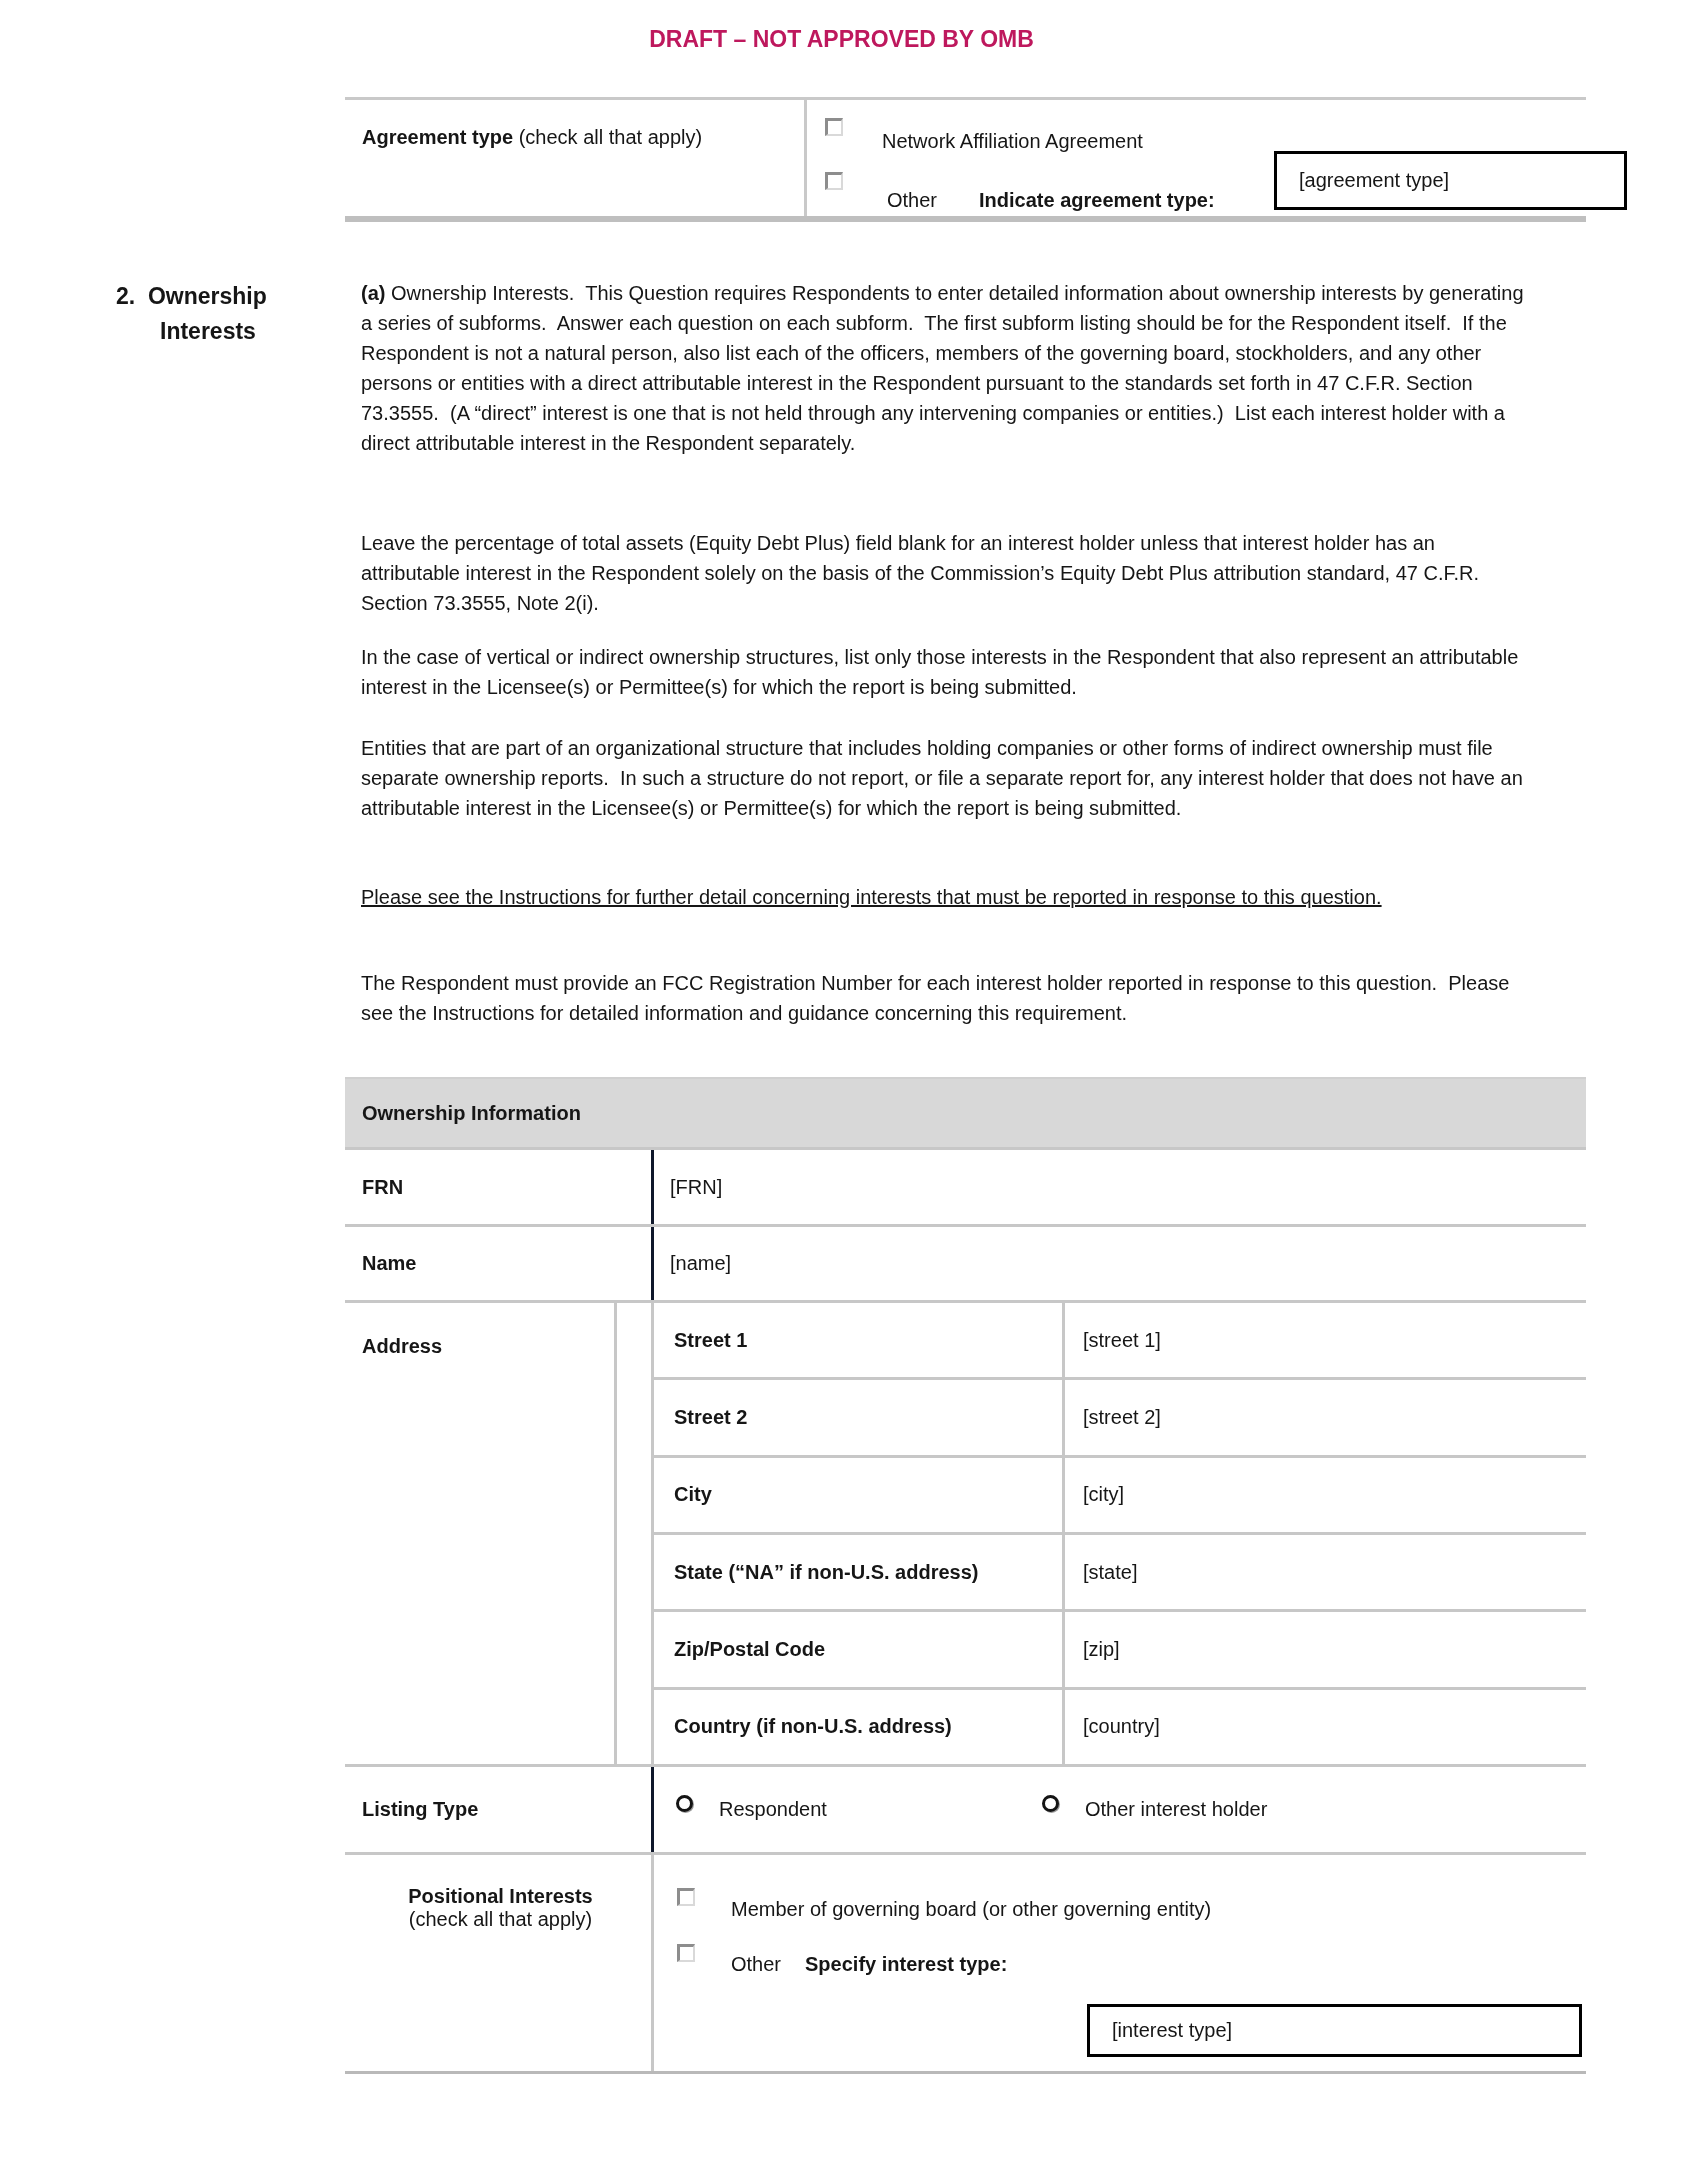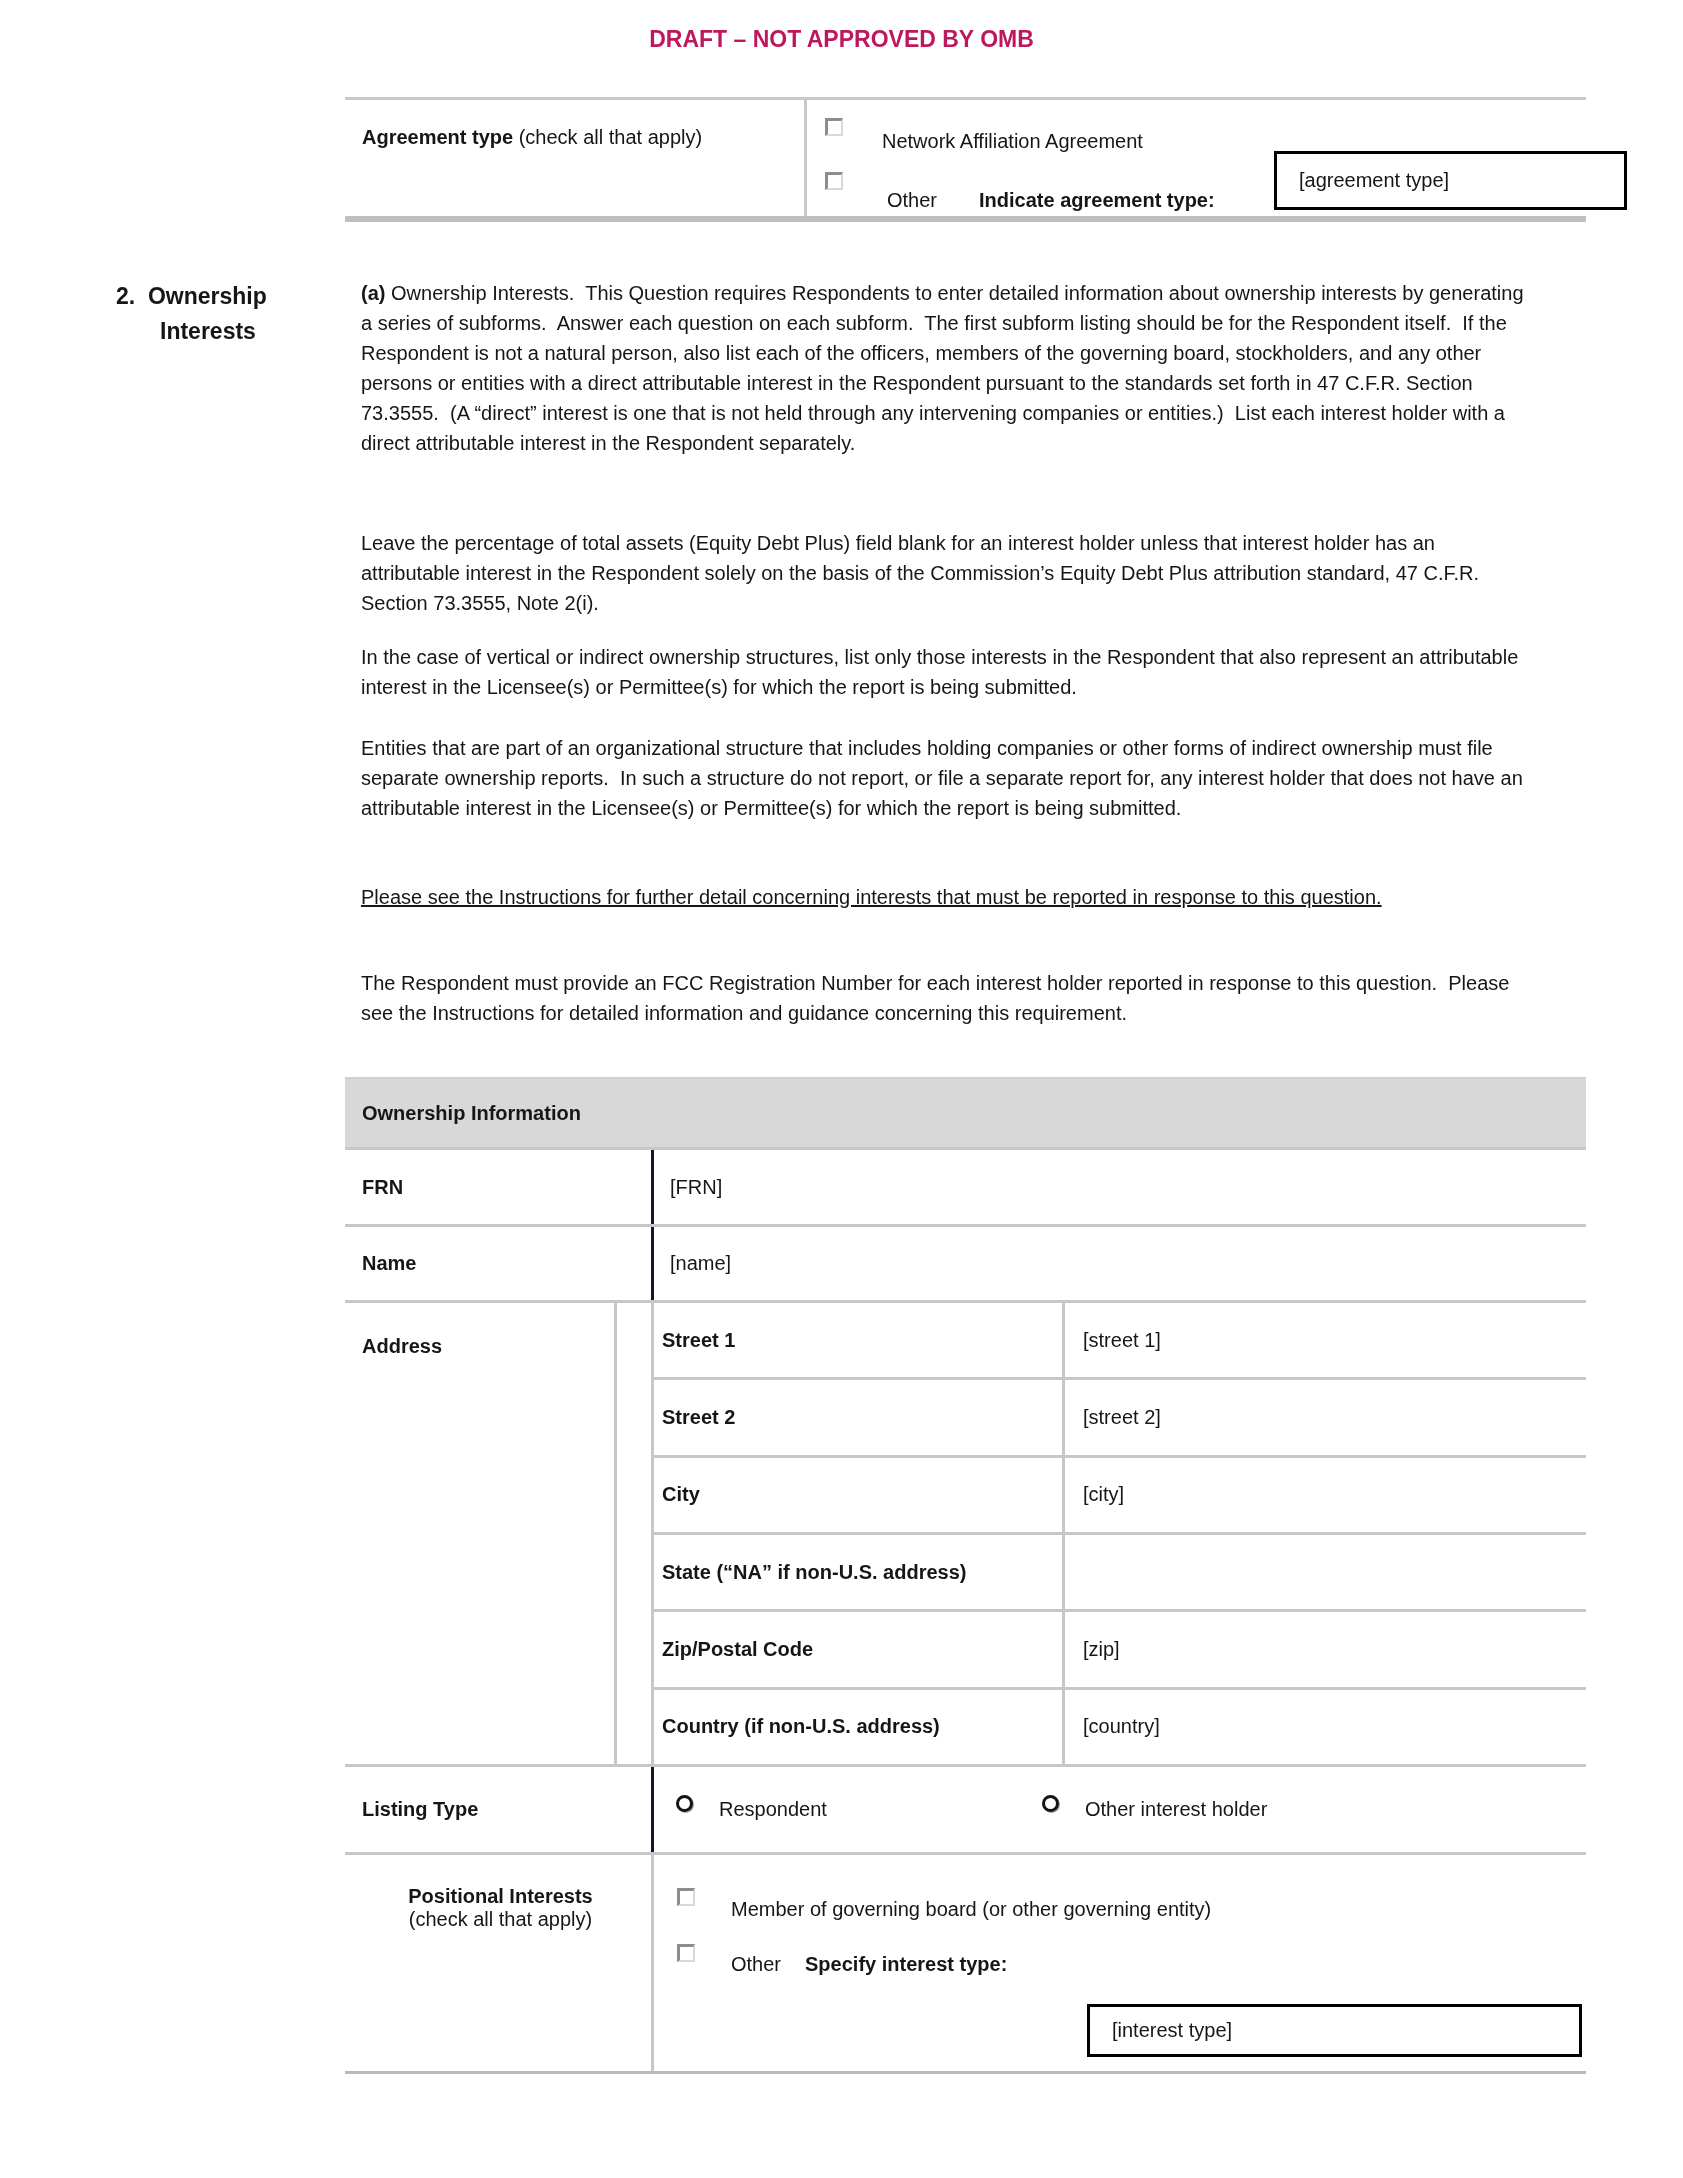--- a/index.html
+++ b/index.html
@@ -73,21 +73,21 @@
     width:309px; border-right:3px solid #0f172a;
     display:flex; align-items:center; padding-left:17px; font-weight:700;
   }
   .ot-value { flex:1; display:flex; align-items:center; padding-left:16px; }
 
   .addr-left { width:272px; border-right:3px solid #c7c7c7; padding:32px 0 0 17px; font-weight:700; }
   .addr-gap  { width:34px; }
   .addr-nested { flex:1; border-left:3px solid #c7c7c7; display:flex; flex-direction:column; }
   .addr-sub { flex:1; display:flex; }
   .addr-sub + .addr-sub { border-top:3px solid #c7c7c7; }
-  .sub-label { width:411px; border-right:3px solid #c7c7c7; display:flex; align-items:center; padding-left:8px; font-weight:700; }
+  .sub-label { width:411px; border-right:3px solid #c7c7c7; display:flex; align-items:center; padding-left:20px; font-weight:700; }
   .sub-value { flex:1; display:flex; align-items:center; padding-left:18px; }
 
   .list-cell { flex:1; display:flex; align-items:center; padding-left:22px; }
   .list-cell .radio { transform:translateY(-6px); margin-right:26px; }
   .list-opt1 { width:323px; }
 
   .pos-left { width:309px; border-right:3px solid #c7c7c7; padding:30px 12px 0 17px;text-align:center; }
   .pos-right { flex:1; position:relative; padding:26px 0 0 23px; }
   .pos-line { display:flex; align-items:center; }
   .pos-line .cb { transform:translateY(-12px); }
@@ -161,20 +161,21 @@
         <div class="addr-sub">
           <div class="sub-label">Street 2</div>
           <div class="sub-value">[street 2]</div>
         </div>
         <div class="addr-sub">
           <div class="sub-label">City</div>
           <div class="sub-value">[city]</div>
         </div>
         <div class="addr-sub">
           <div class="sub-label">State (“NA” if non-U.S. address)</div>
+          <div class="sub-value">[state]</div>
         </div>
         <div class="addr-sub">
           <div class="sub-label">Zip/Postal Code</div>
           <div class="sub-value">[zip]</div>
         </div>
         <div class="addr-sub">
           <div class="sub-label">Country (if non-U.S. address)</div>
           <div class="sub-value">[country]</div>
         </div>
       </div>

